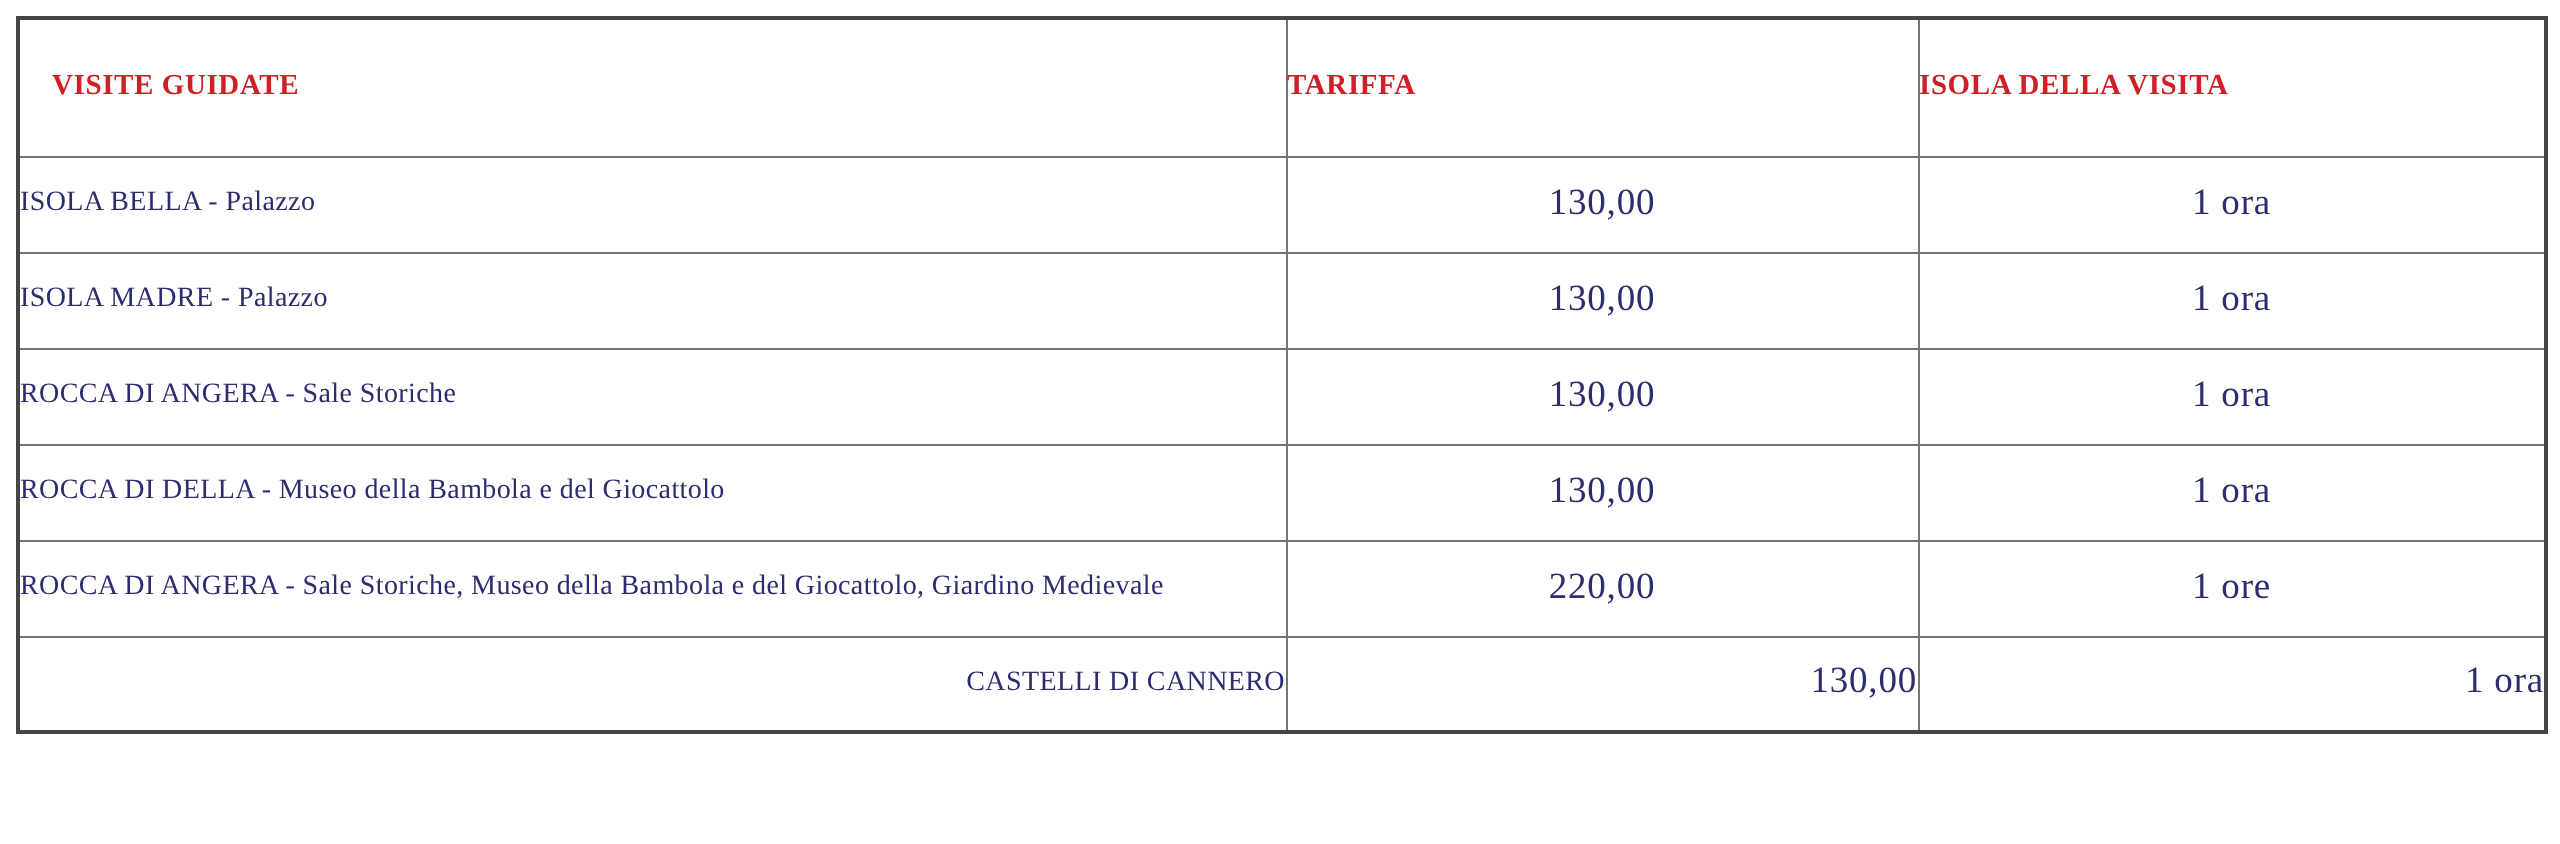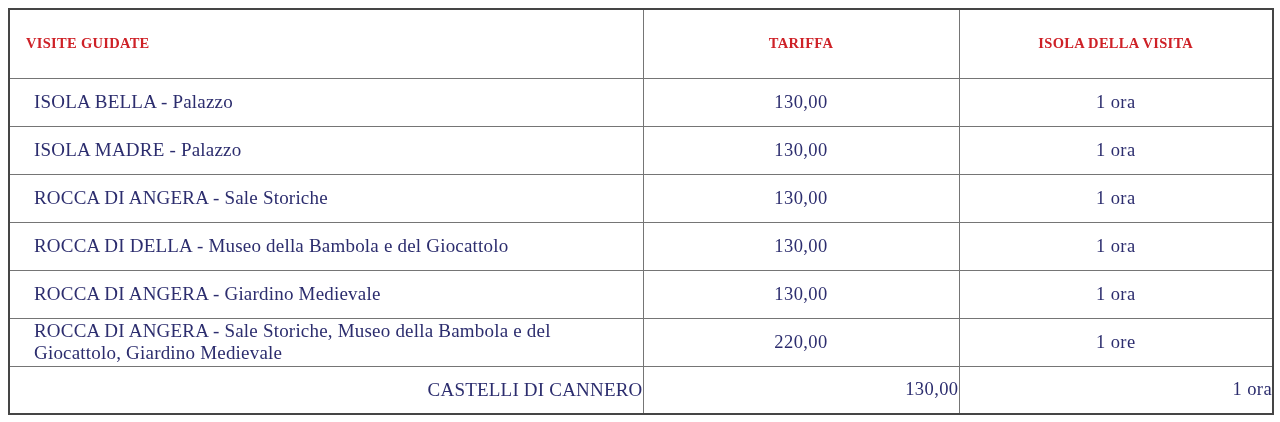--- a/index.html
+++ b/index.html
@@ -44,34 +44,34 @@
   table.tariff-table tr > *:last-child  { border-right: 2px solid var(--border-outer); }
   table.tariff-table thead tr > *       { border-top: 2px solid var(--border-outer); }
   table.tariff-table tbody tr:last-child > * { border-bottom: 2px solid var(--border-outer); text-align: right; }
 
   thead th {
     height: 69px;
     color: var(--header-text);
     font-size: 14.5px;
     font-weight: bold;
     letter-spacing: 0.3px;
-    text-align: center;
+    text-align: left;
   }
   thead th.col-visita {
     text-align: left;
     padding-left: 16px;
   }
   tbody td {
     height: 48px;
     color: var(--body-text);
   }
   tbody td.cell-visita {
-    font-size: 19px;
+    font-size: 14px;
     text-align: left;
-    padding-left: 24px;
+    padding-left: 0;
     letter-spacing: 0.2px;
   }
   tbody td.cell-tariffa,
   tbody td.cell-durata {
     font-size: 18.5px;
     text-align: center;
     letter-spacing: 0.4px;
     margin-left: 16px;
   }
 </style>
@@ -107,25 +107,20 @@
     <td class="cell-visita">ROCCA DI ANGERA - Sale Storiche</td>
     <td class="cell-tariffa">130,00</td>
     <td class="cell-durata">1 ora</td>
   </tr>
         <tr>
     <td class="cell-visita">ROCCA DI DELLA - Museo della Bambola e del Giocattolo</td>
     <td class="cell-tariffa">130,00</td>
     <td class="cell-durata">1 ora</td>
   </tr>
         <tr>
-    <td class="cell-visita">ROCCA DI ANGERA - Giardino Medievale</td>
-    <td class="cell-tariffa">130,00</td>
-    <td class="cell-durata">1 ora</td>
-  </tr>
-        <tr>
     <td class="cell-visita">ROCCA DI ANGERA - Sale Storiche, Museo della Bambola e del Giocattolo, Giardino Medievale</td>
     <td class="cell-tariffa">220,00</td>
     <td class="cell-durata">1 ore</td>
   </tr>
         <tr>
     <td class="cell-visita">CASTELLI DI CANNERO</td>
     <td class="cell-tariffa">130,00</td>
     <td class="cell-durata">1 ora</td>
   </tr>
       </tbody>

